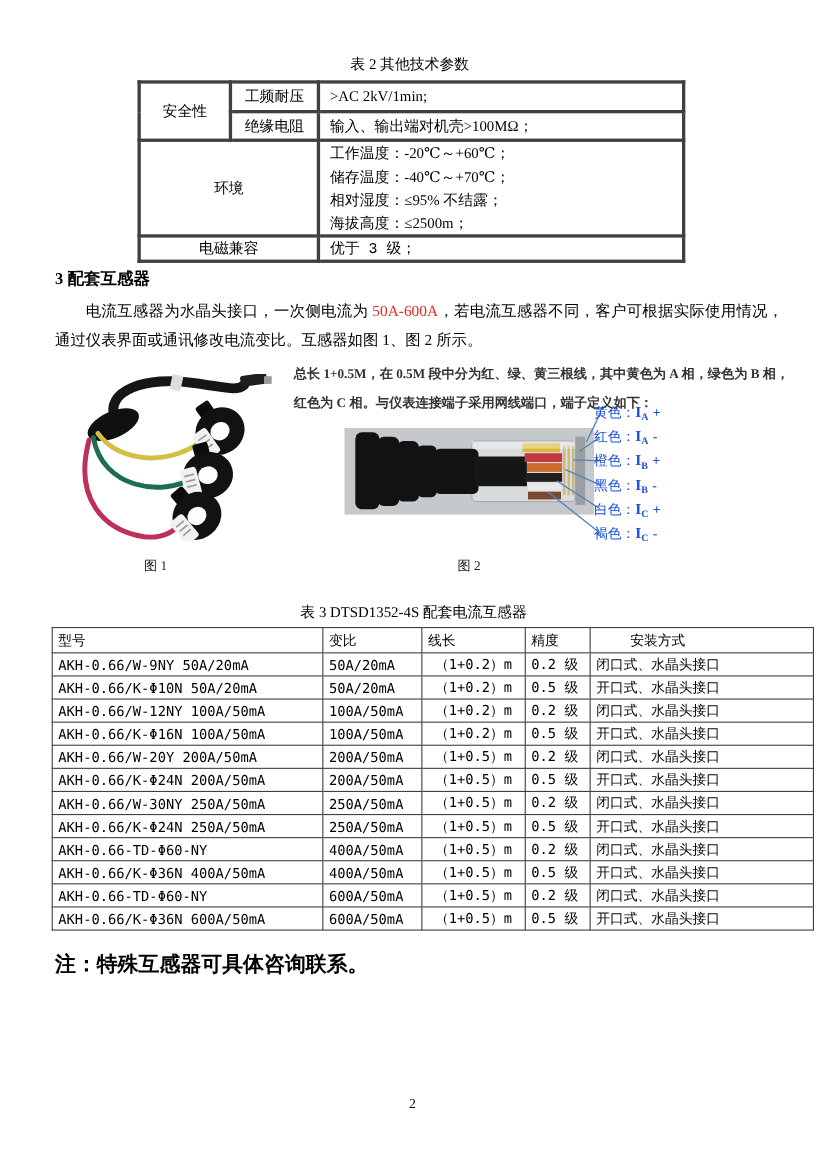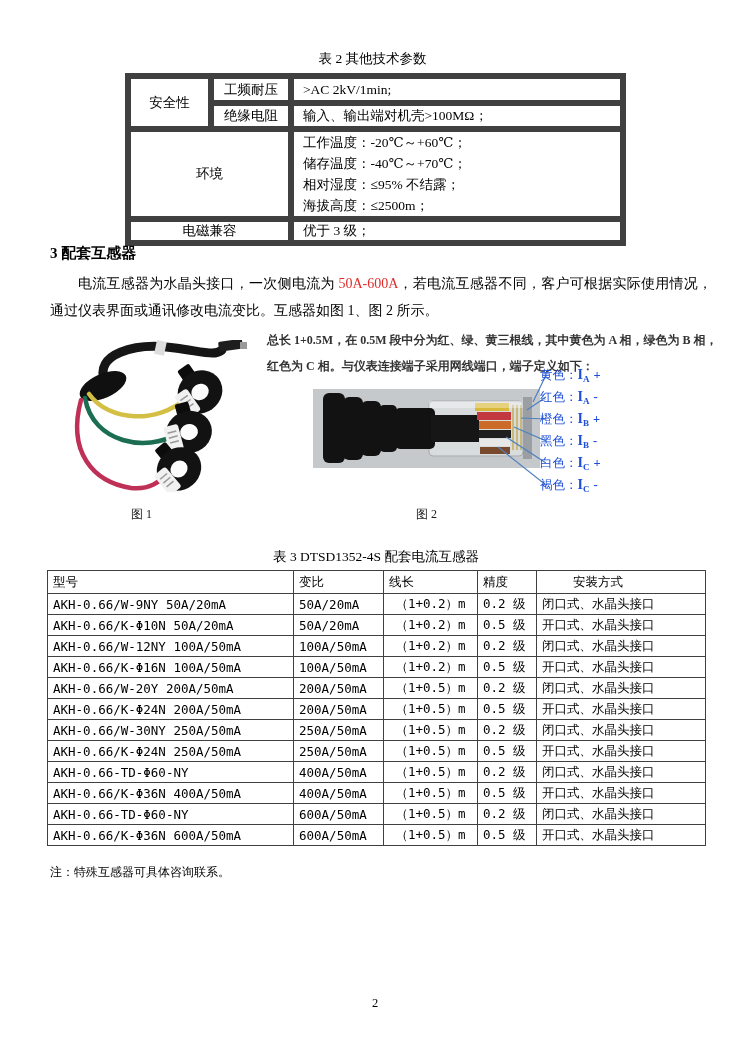--- a/index.html
+++ b/index.html
@@ -8,28 +8,28 @@
     position:relative;
     background:#ffffff;
     color:#000;
     font-family:"Liberation Serif","DejaVu Serif",serif;
   }
   .abs { position:absolute; }
 
   
   .t2-title { left:125px; top:50px; width:495px; text-align:center; font-size:13.5px; }
   .t2 { left:125px; top:73px; border-collapse:collapse; table-layout:fixed; }
-  .t2 td { border:6px solid #404040; font-size:13.5px; vertical-align:middle; }
+  .t2 td { border:3px solid #404040; font-size:13.5px; vertical-align:middle; }
   .t2 .c1 { width:83px; text-align:center; }
   .t2 .c2 { width:80px; text-align:center; }
   .t2 .c3 { width:332px; padding-left:9px; }
   .t2 .r1 { height:27px; }
   .t2 .r2 { height:26px; }
   .t2 .r3 { height:86px; }
-  .t2 .r4 { height:23px; }
+  .t2 .r4 { height:23px;font-family:Liberation Mono, monospace; }
   .t2 .envline { line-height:21px; }
 
   
   .sec-heading { left:50px; top:244px; font-size:15px; font-weight:bold; }
   .sec-para { left:50px; top:270px; width:662px; font-size:14px; line-height:27px; text-indent:2em; text-align:justify; }
   .hl-red { color:#e02b2b; }
 
   
   .fig-intro { left:267px; top:327px; width:452px; font-size:12px; font-weight:bold; color:#333; line-height:26px; }
   .fig1-svg { left:65px; top:340px; }
@@ -47,25 +47,25 @@
   .t3-title { left:47px; top:548px; width:658px; text-align:center; font-size:13.5px; }
   .t3 { left:47px; top:570px; border-collapse:collapse; table-layout:fixed;
         font-family:"DejaVu Sans Mono","Liberation Serif",serif; }
   .t3 th, .t3 td { border:1px solid #404040; font-size:12.5px; font-weight:normal;
                    text-align:left; padding:0 5px; height:21px; vertical-align:middle; }
   .t3 th { height:23px; }
   .t3 .w1 { width:246px; }
   .t3 .w2 { width:90px; }
   .t3 .w3 { width:94px; }
   .t3 .w4 { width:59px; }
-  .t3 .w5 { width:169px;padding-left:36px; }
+  .t3 .w5 { width:203px;padding-left:36px; }
   .t3 td.ctr { text-align:center; }
 
   
-  .note { left:50px; top:864px; font-size:12px; font-weight:normal; }
+  .note { left:50px; top:864px; font-size:19px; font-weight:bold; }
   .page-num { left:0; top:996px; width:750px; text-align:center; font-size:12.5px; }
 </style>
 </head>
 <body>
 
 <div class="abs t2-title">表 2 其他技术参数</div>
 
 <table class="abs t2">
   <tbody>
       <tr class="r1">

